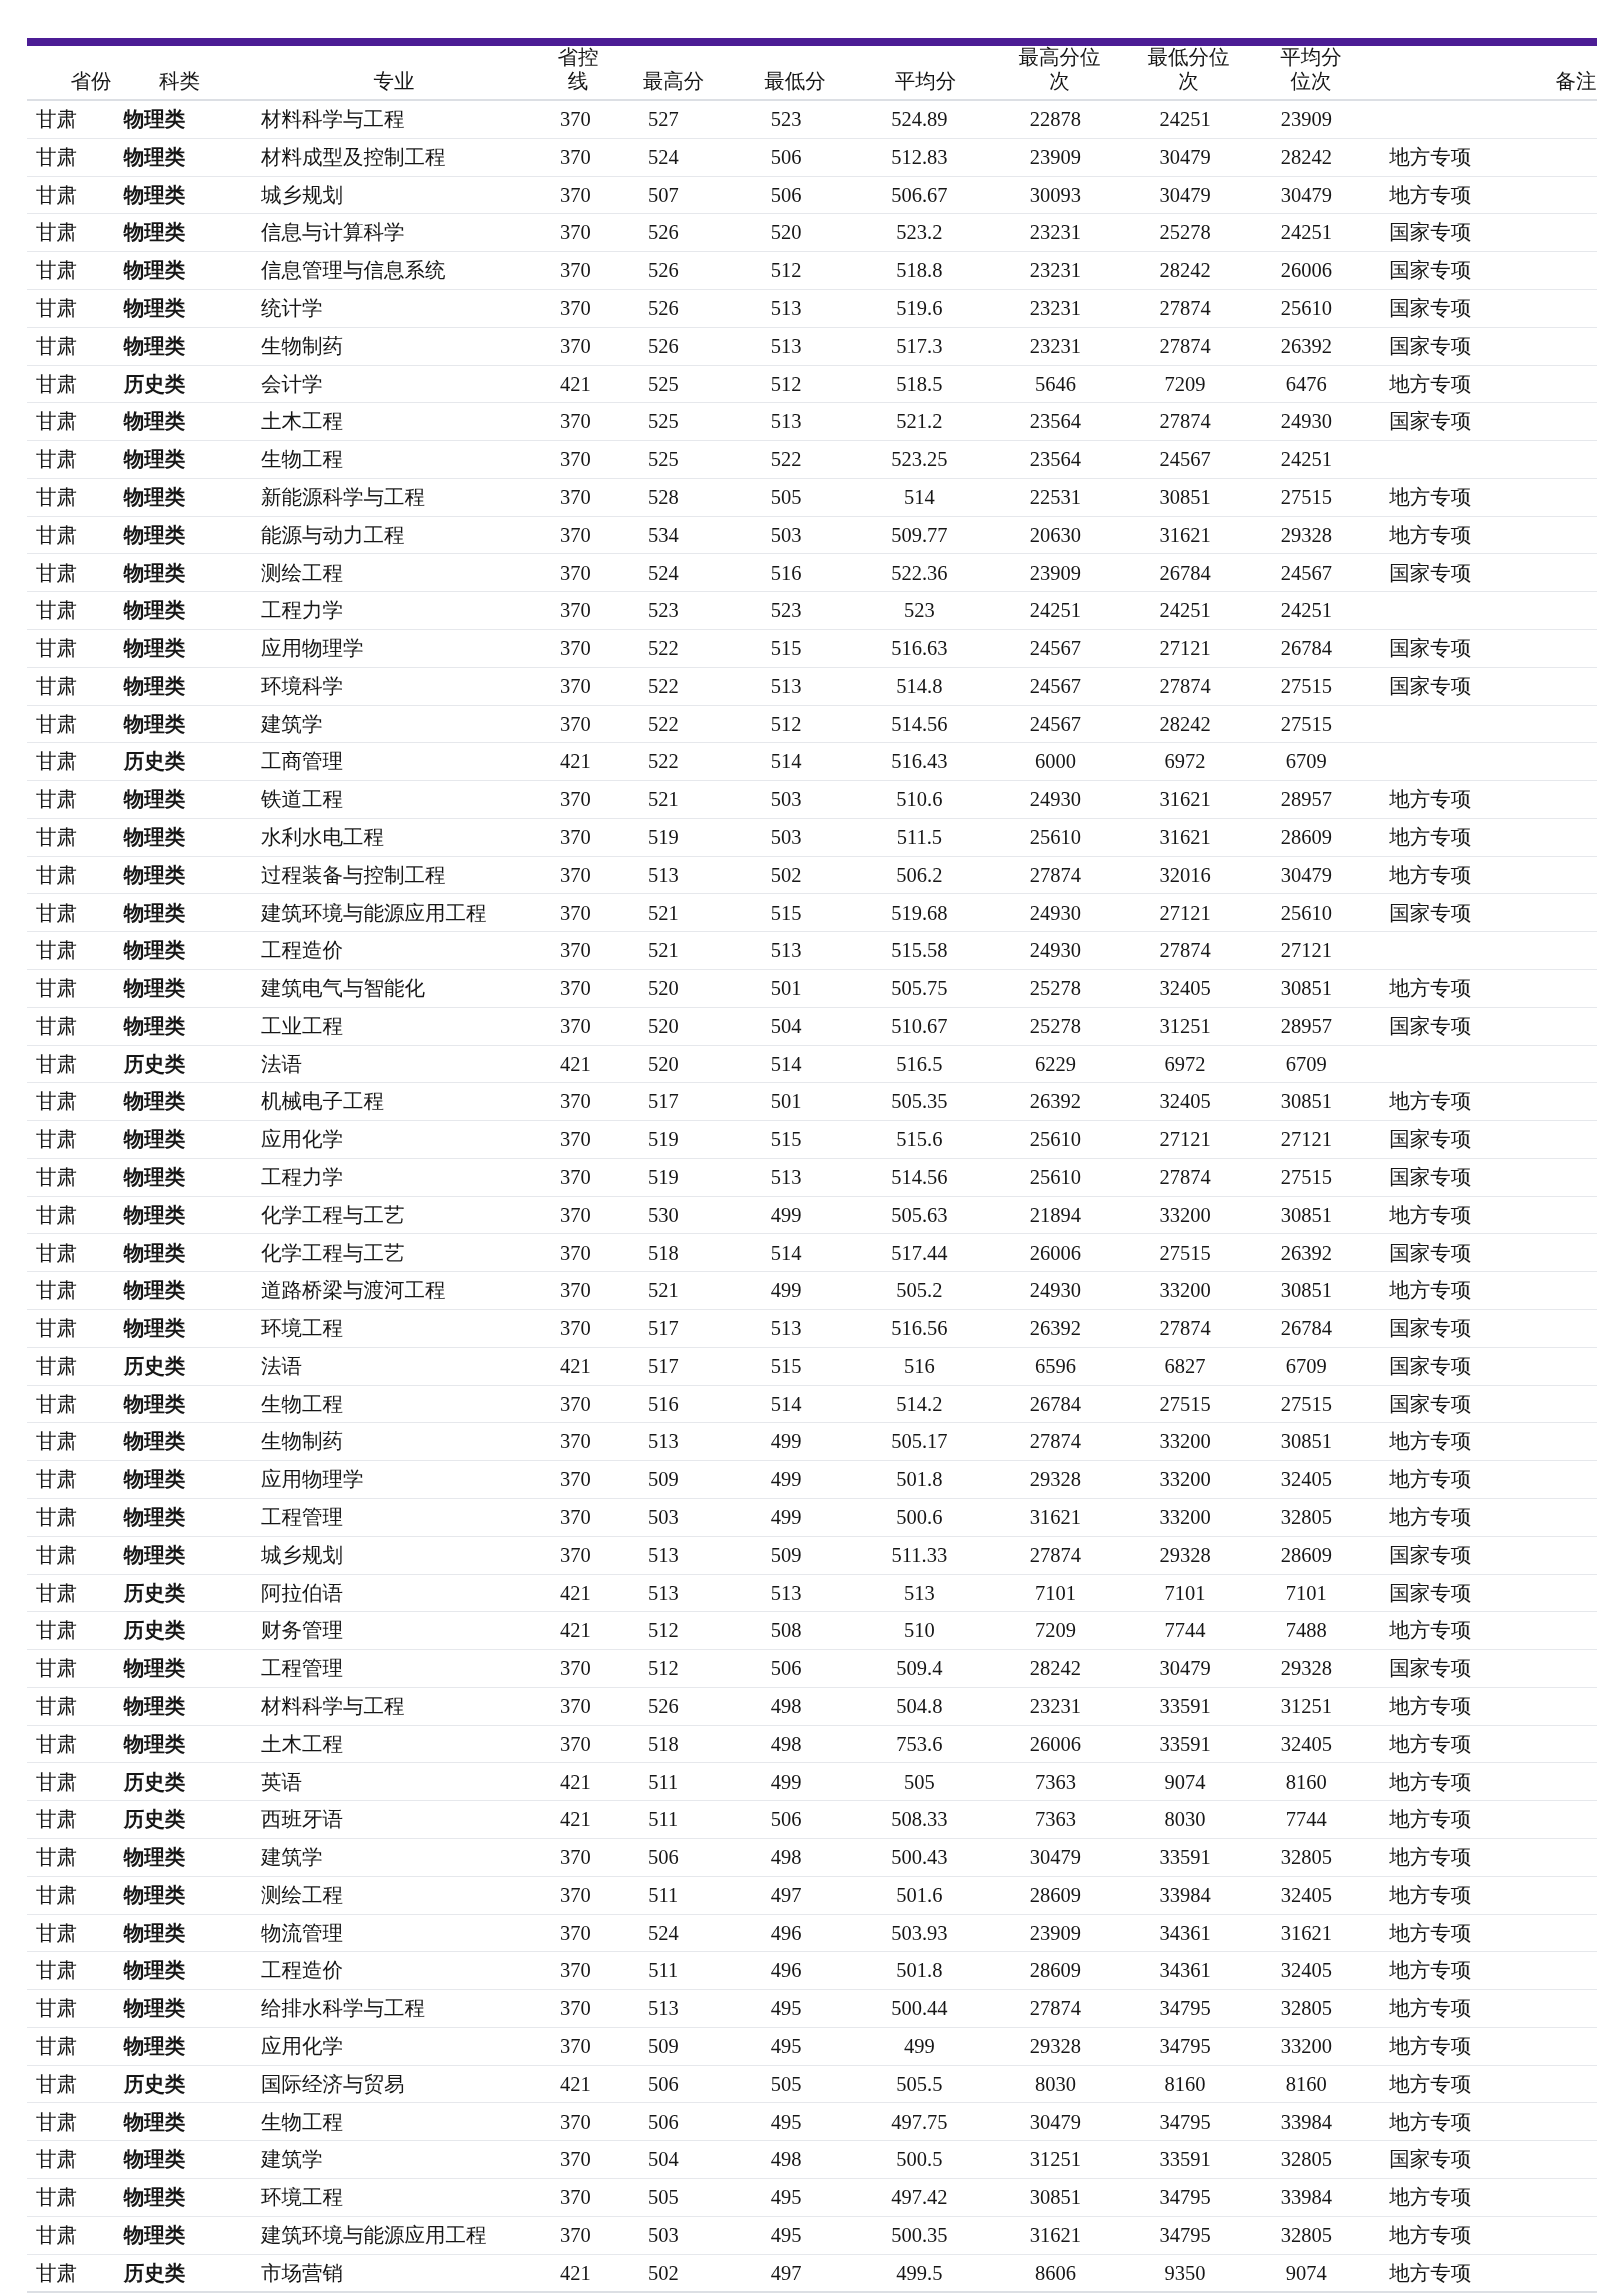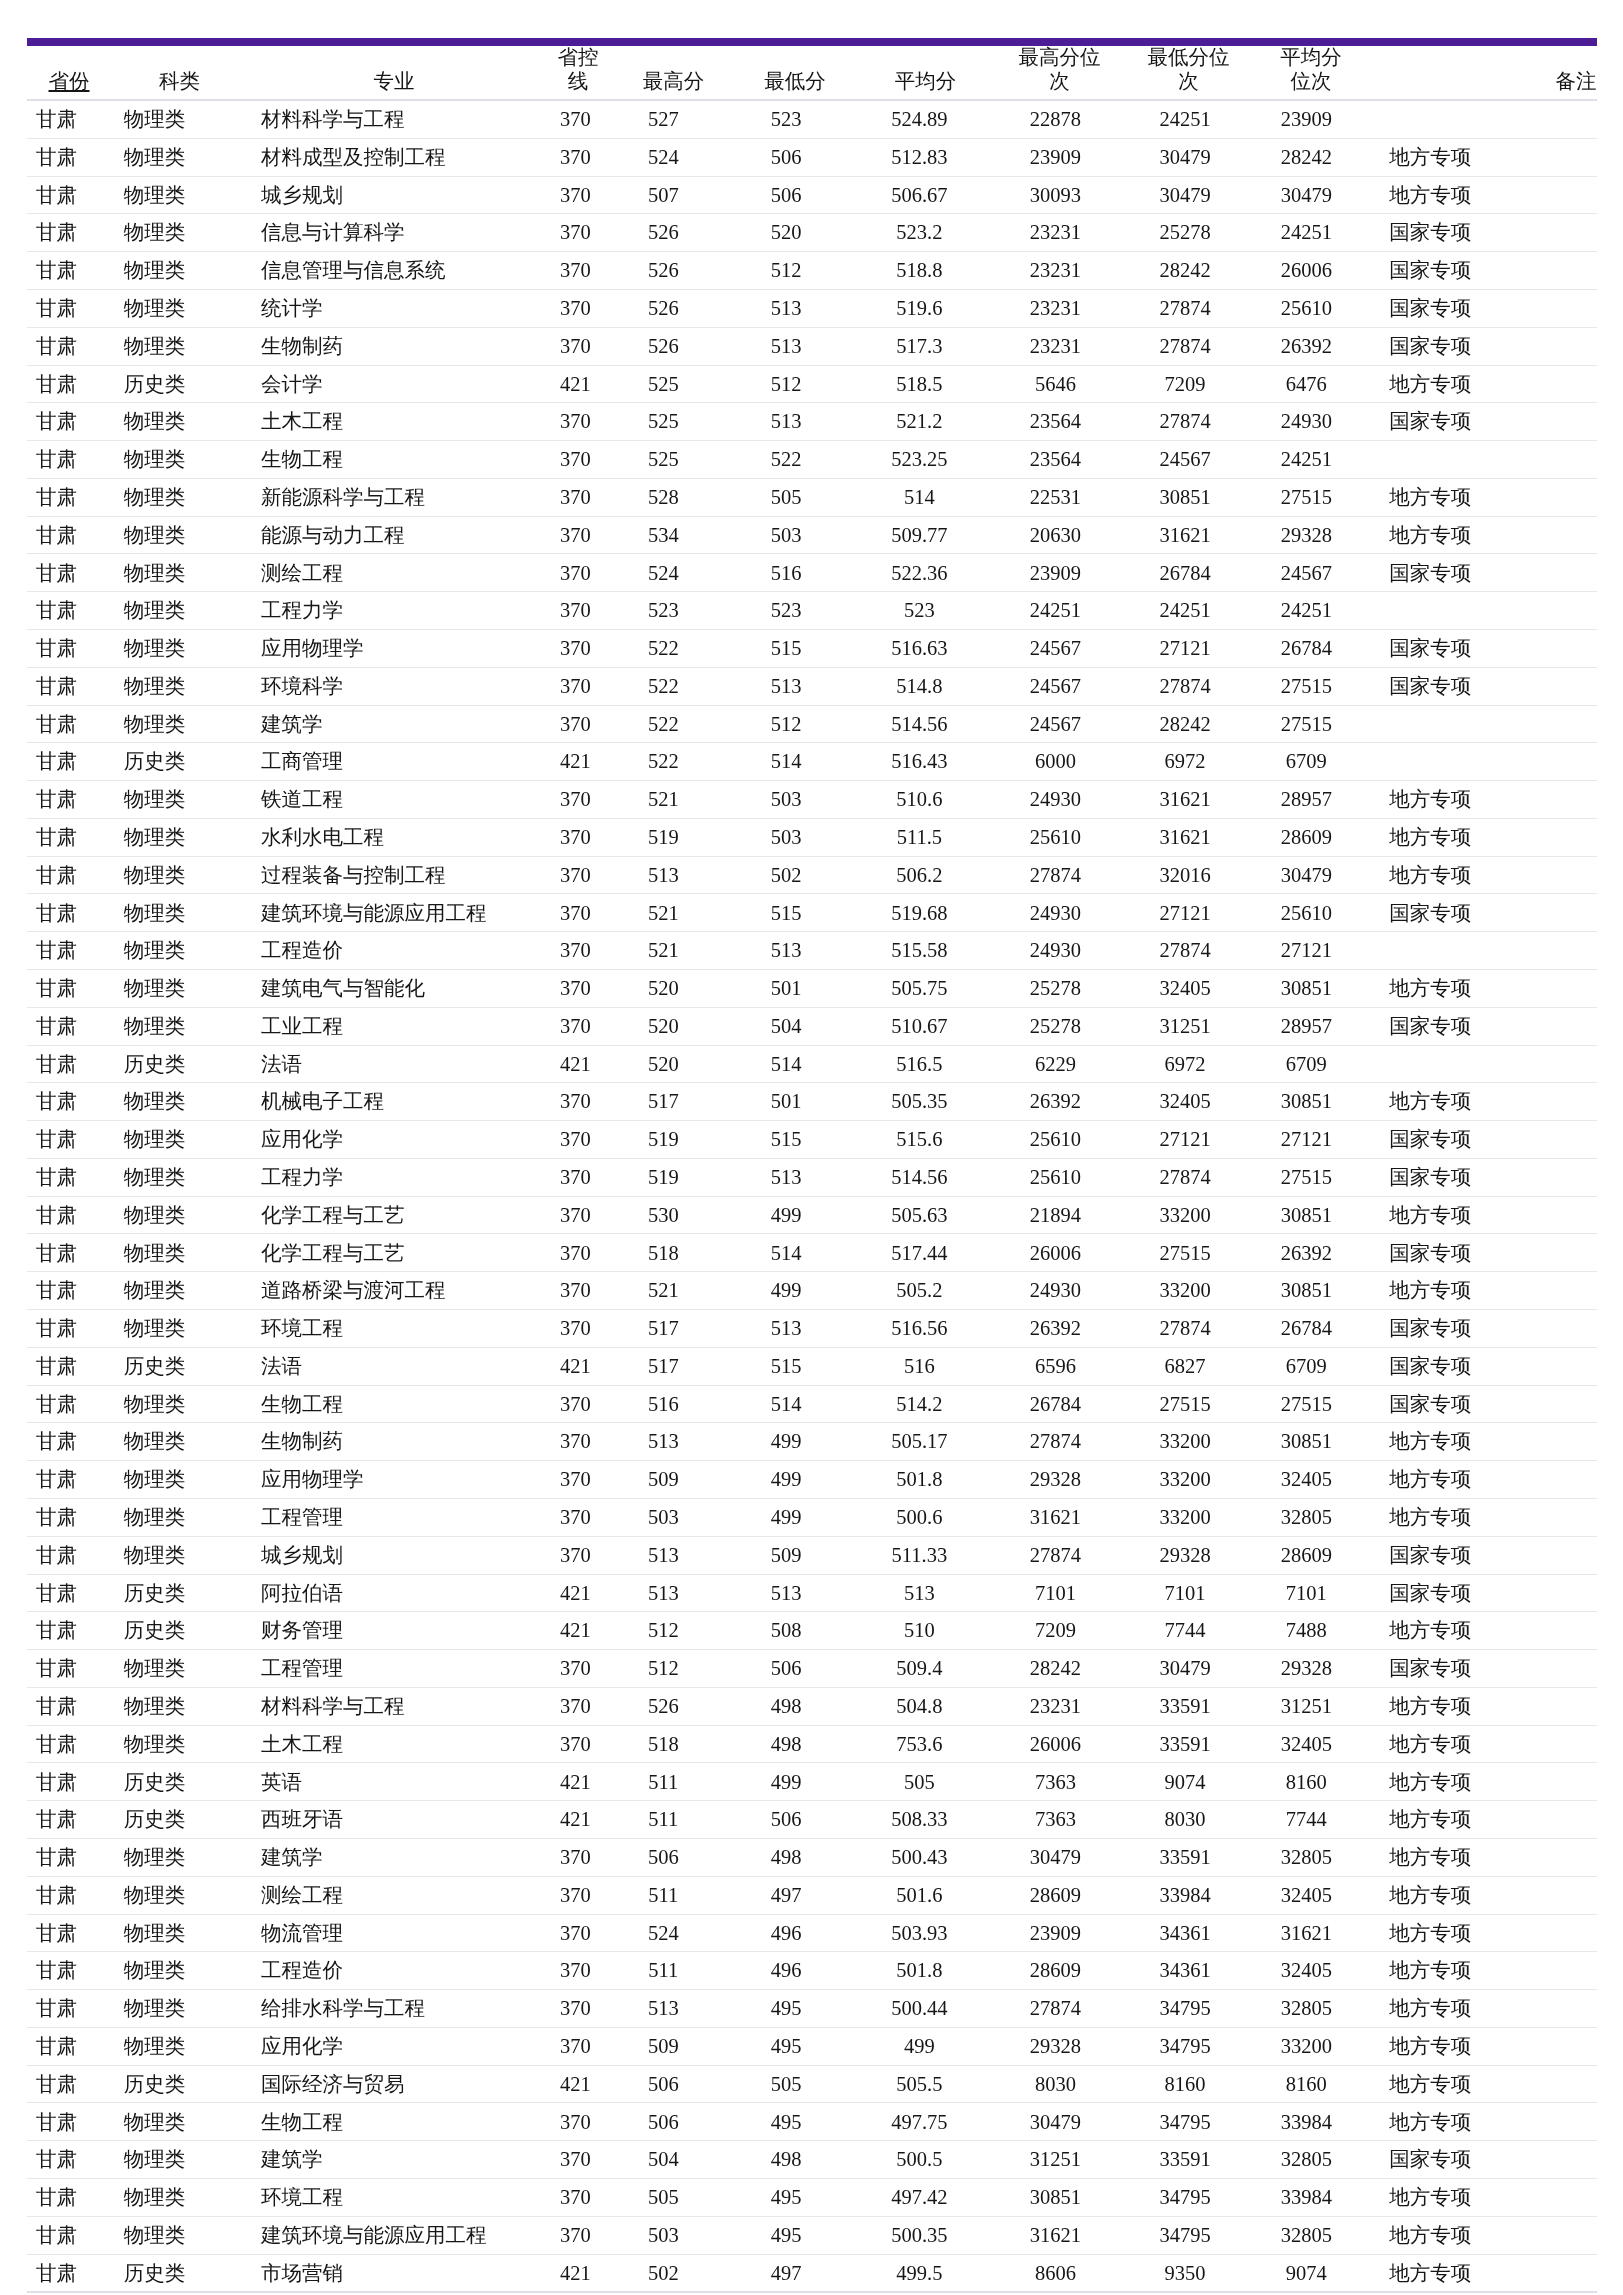--- a/index.html
+++ b/index.html
@@ -48,33 +48,33 @@
     border-bottom: 1.4px solid #e6e8ec;
     white-space: nowrap;
     overflow: visible;
   }
   table.score-table tbody tr:last-child td {
     border-bottom: 2px solid #dcdfe4;
   }
 
   
   .c-prov    { text-align: left;   padding-left: 9.5px !important; width: 85px; }
-  .c-cat     { text-align: left;   padding-left: 12.3px !important; width: 136px; }
+  .c-cat     { text-align: left;   padding-left: 12.3px !important; width: 136px; font-weight: bold; }
   .c-major   { text-align: left;   padding-left: 13.6px !important; width: 293px; }
   .c-line    { text-align: center; width: 75px; }
   .c-max     { text-align: center; width: 116px; }
   .c-min     { text-align: center; width: 127px; }
   .c-avg     { text-align: center; width: 134px; }
   .c-maxr    { text-align: center; width: 134px; }
   .c-minr    { text-align: center; width: 124px; }
   .c-avgr    { text-align: center; width: 121px; }
   .c-note    { text-align: left;   padding-left: 17.7px !important; width: 225px; }
 
   
-  th.c-prov  { text-align: center; padding-left: 0 !important; text-decoration: underline; }
+  th.c-prov  { text-align: right; padding-left: 0 !important; }
   th.c-cat   { text-align: center; padding-left: 0 !important; }
   th.c-major { text-align: center; padding-left: 0 !important; }
   th.c-note  { text-align: right; padding-left: 0 !important; margin-top: 42px; }
 
   .hdr-wrap {
     display: block;
     white-space: normal;
     word-break: keep-all;
   }
   .hdr-two {

